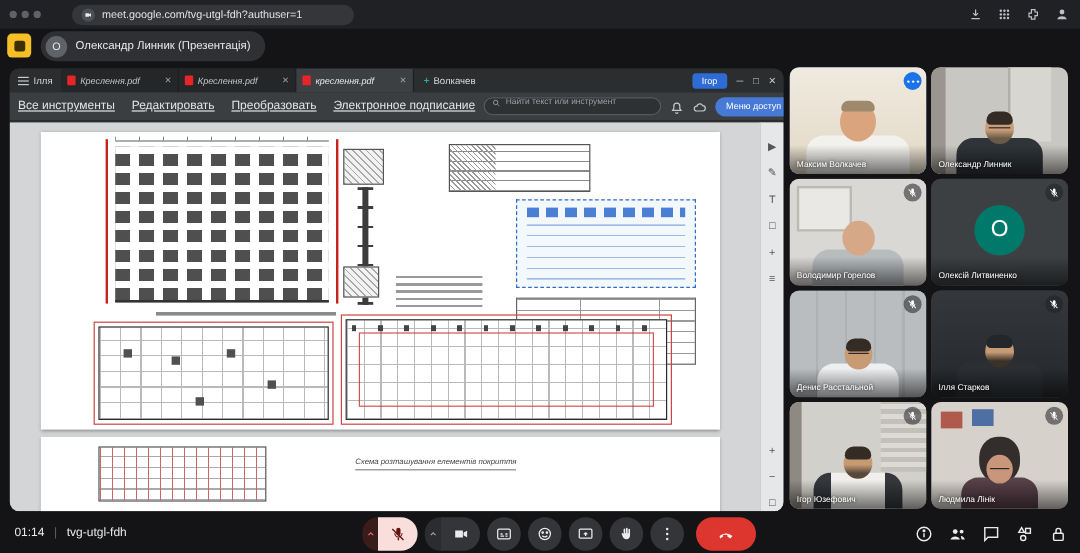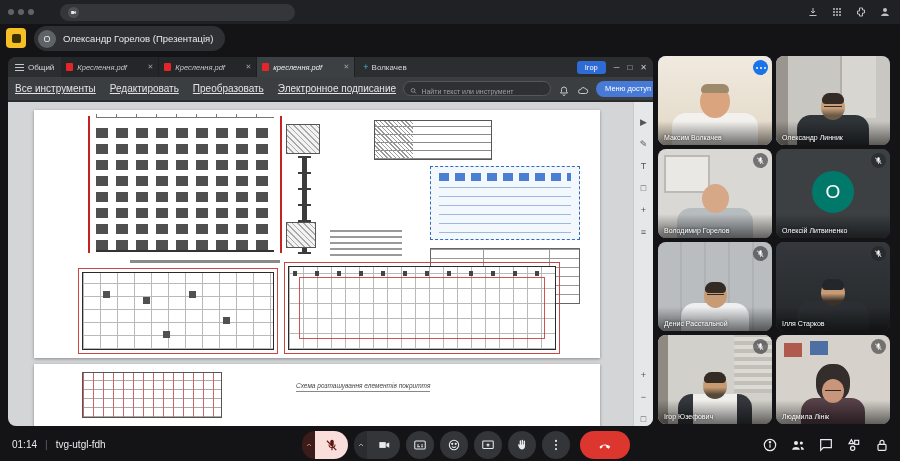--- a/index.html
+++ b/index.html
@@ -37,21 +37,21 @@
   .tab .t-label { flex:1; white-space:nowrap; overflow:hidden; text-overflow:ellipsis; }
   .tab .x { color:#9aa0a6; font-size:7px; }
   .create-btn { display:flex; align-items:center; gap:3px; padding:0 8px; color:#d5d7d9; font-size:8px; height:100%; }
   .create-btn .plus { color:#31c3cf; font-size:9px; }
   .titlebar-right { margin-left:auto; display:flex; align-items:center; gap:8px; padding-right:6px; }
   .signin-btn { height:13px; padding:0 8px; background:#2e6bd4; color:#fff; font-size:7.5px; border-radius:3px; display:flex; align-items:center; }
   .winctl { color:#c9cbcd; font-size:8px; display:flex; gap:8px; }
   .pdf-toolbar { position:absolute; left:0; top:20px; right:0; height:24px; background:#3b3e40; display:flex; align-items:center; border-bottom:1px solid #2a2c2d; }
   .tb-item { color:#e2e3e4; font-size:10px; padding:0 7px; white-space:nowrap;text-decoration:underline; }
   .tb-right { margin-left:auto; display:flex; align-items:center; gap:7px; padding-right:8px; }
-  .search-box { width:148px; height:15px; background:#2e3032; border:1px solid #55585b; border-radius:8px; display:flex; align-items:flex-end; gap:4px; padding:0 6px; }
+  .search-box { width:148px; height:15px; background:#2e3032; border:1px solid #55585b; border-radius:8px; display:flex; align-items:flex-start; gap:4px; padding:0 6px; }
   .search-box input { background:transparent; border:0; outline:0; color:#bdc1c6; font-size:7px; width:100%; font-family:inherit; }
   .search-box input::placeholder { color:#9aa0a6; }
   .tb-ico { width:12px; height:12px; }
   .tb-ico svg { width:12px; height:12px; }
   .share-btn { height:16px; padding:0 9px; background:#4779d6; border-radius:9px; color:#fff; font-size:7.5px; display:flex; align-items:center; white-space:nowrap; }
 
   .pdf-canvas { position:absolute; left:0; top:45px; right:0; bottom:0; background:#d3d5d6; overflow:hidden; }
   .page { position:absolute; background:#fff; box-shadow:0 1px 3px rgba(0,0,0,.35); }
   .page1 { left:26px; top:8px; width:566px; height:248px; }
   .page2 { left:26px; top:262px; width:566px; height:70px; }
@@ -207,20 +207,21 @@
         <span></span>
         <span></span>
         <span></span>
       </div>
     <div class="url-pill">
       <span class="site-ico">
         <svg viewBox="0 0 24 24" width="7" height="7">
             <path d="M4 7h10v10H4z M14 10l6-3v10l-6-3z" fill="#e8eaed"></path>
           </svg>
       </span>
+      <span class="url-text">meet.google.com/tvg-utgl-fdh?authuser=1</span>
     </div>
     <div class="browser-right">
       <span class="b-ico">
         <svg viewBox="0 0 24 24" fill="none" stroke="#bdc1c6" stroke-width="2">
             <path d="M12 4v10m0 0l-4-4m4 4l4-4M5 19h14"></path>
           </svg>
       </span>
       <span class="b-ico">
         <svg viewBox="0 0 24 24" fill="#bdc1c6">
             <circle cx="6" cy="6" r="2"></circle>
@@ -246,29 +247,29 @@
           </svg>
       </span>
     </div>
   </div>
 
   <div class="ext-ico">
       <i></i>
     </div>
   <div class="banner">
     <span class="avatar">О</span>
-    <span class="label">Олександр Горелов (Презентація)</span>
+    <span class="label">Олександр Линник (Презентація)</span>
   </div>
 
   <div class="stage">
 
     <div class="pdf-titlebar">
       <div class="menu-btn">
         <span class="hamb"></span>
-        <span>Общий</span>
+        <span>Ілля</span>
       </div>
       <div class="tab">
         <span class="doc"></span>
         <span class="t-label">Креслення.pdf</span>
         <span class="x">✕</span>
       </div>
       <div class="tab">
         <span class="doc"></span>
         <span class="t-label">Креслення.pdf</span>
         <span class="x">✕</span>

